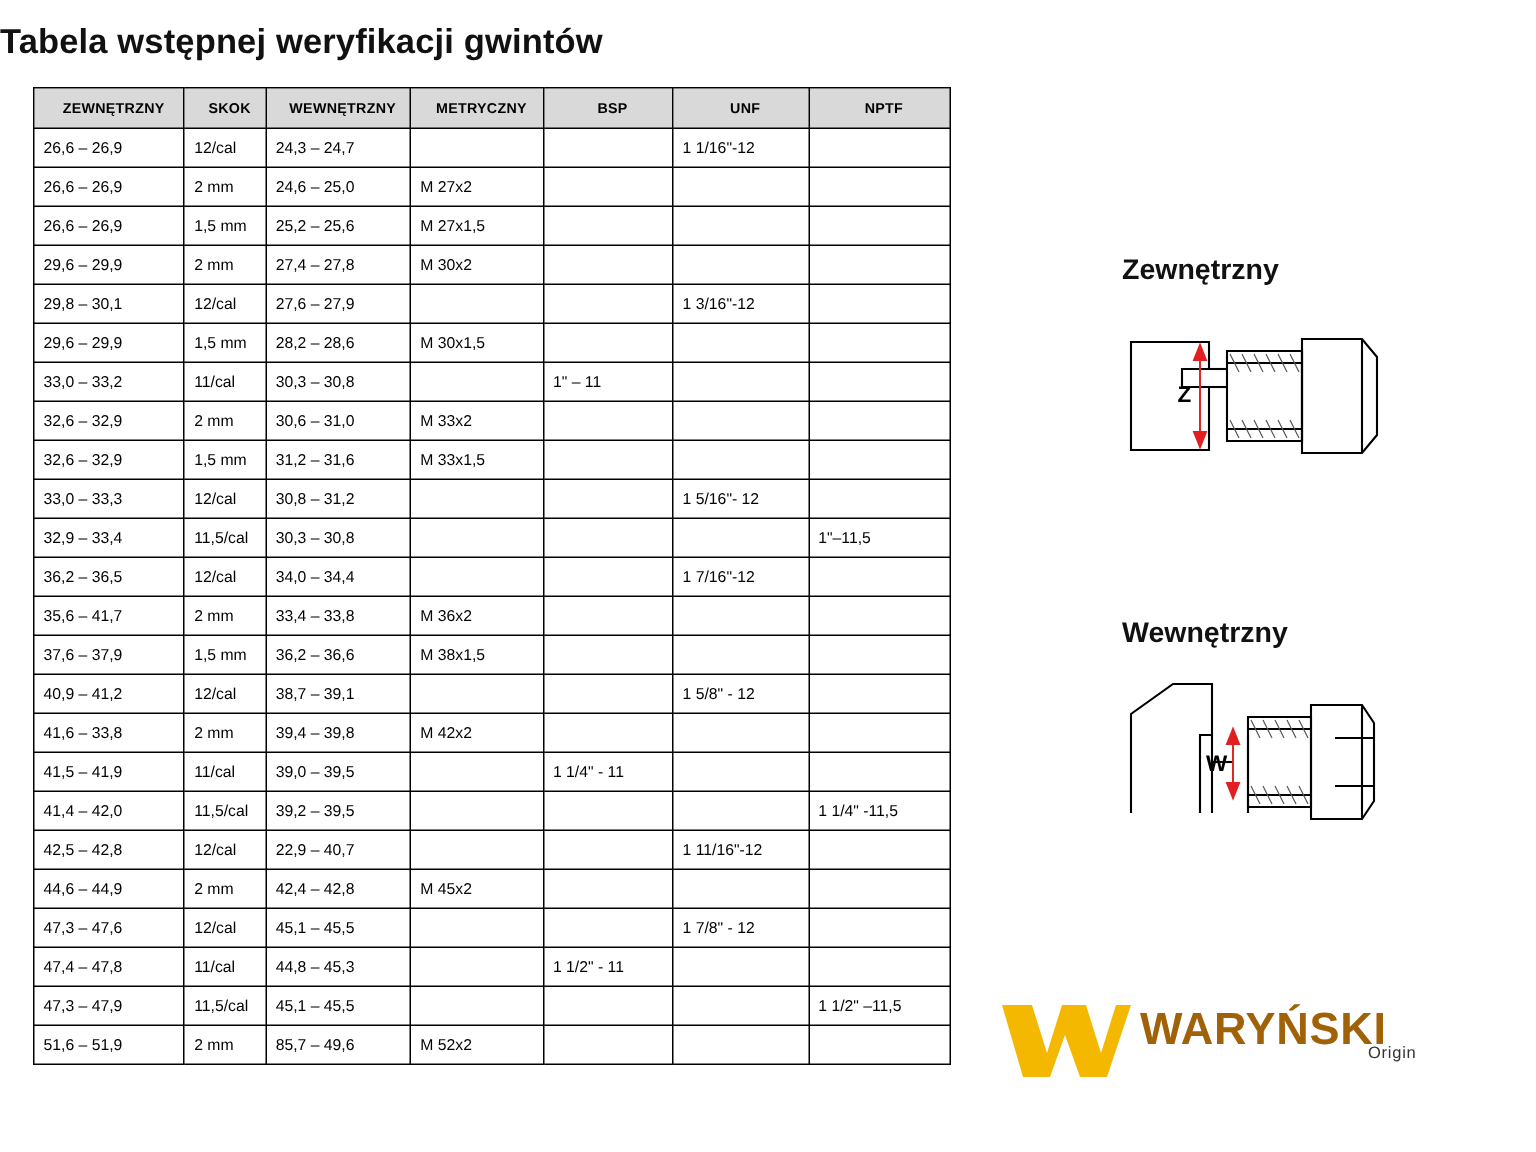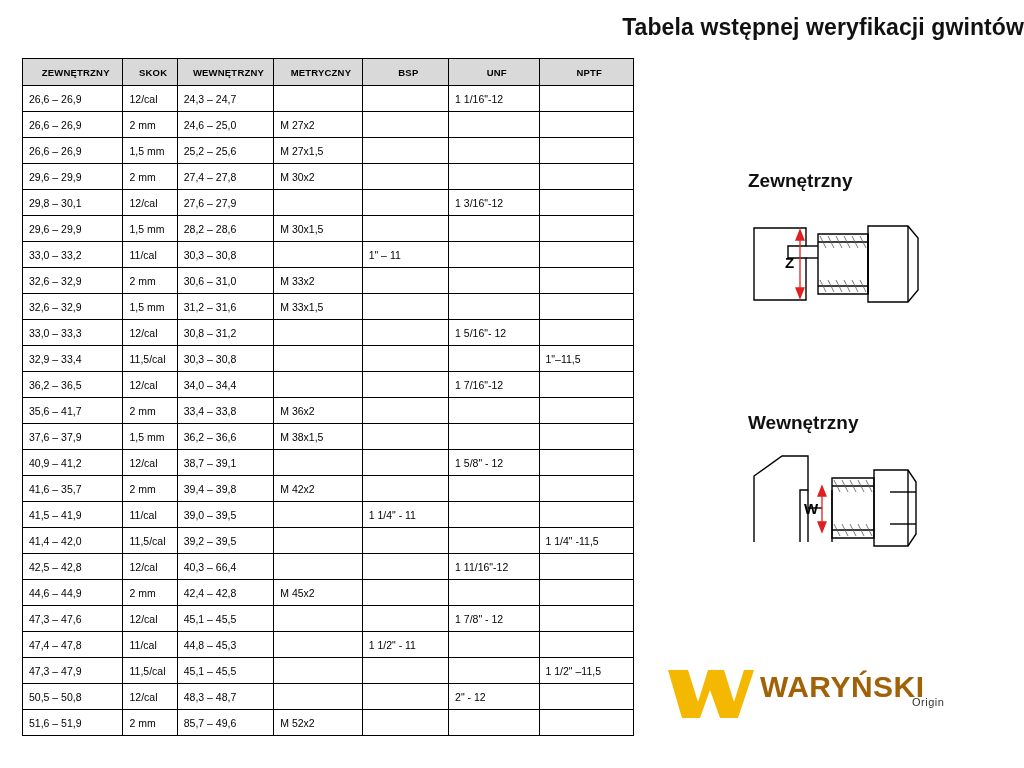--- a/index.html
+++ b/index.html
@@ -18,21 +18,21 @@
   .page {
     position: relative;
     width: 1024px;
     height: 768px;
   }
   .page-title {
     position: absolute;
     top: 14px;
     left: 0;
     width: 1024px;
-    text-align: right;
+    text-align: left;
     font-size: 23px;
     font-weight: bold;
     color: #111111;
     letter-spacing: 0.1px;
   }
   
   .table-wrap {
     position: absolute;
     left: 22px;
     top: 58px;
@@ -271,21 +271,21 @@
         <tr>
             <td>40,9 – 41,2</td>
             <td>12/cal</td>
             <td>38,7 – 39,1</td>
             <td></td>
             <td></td>
             <td>1 5/8" - 12</td>
             <td></td>
           </tr>
         <tr>
-            <td>41,6 – 35,7</td>
+            <td>41,6 – 33,8</td>
             <td>2 mm</td>
             <td>39,4 – 39,8</td>
             <td>M 42x2</td>
             <td></td>
             <td></td>
             <td></td>
           </tr>
         <tr>
             <td>41,5 – 41,9</td>
             <td>11/cal</td>
@@ -300,21 +300,21 @@
             <td>11,5/cal</td>
             <td>39,2 – 39,5</td>
             <td></td>
             <td></td>
             <td></td>
             <td>1 1/4" -11,5</td>
           </tr>
         <tr>
             <td>42,5 – 42,8</td>
             <td>12/cal</td>
-            <td>40,3 – 66,4</td>
+            <td>22,9 – 40,7</td>
             <td></td>
             <td></td>
             <td>1 11/16"-12</td>
             <td></td>
           </tr>
         <tr>
             <td>44,6 – 44,9</td>
             <td>2 mm</td>
             <td>42,4 – 42,8</td>
             <td>M 45x2</td>
@@ -341,29 +341,20 @@
             <td></td>
           </tr>
         <tr>
             <td>47,3 – 47,9</td>
             <td>11,5/cal</td>
             <td>45,1 – 45,5</td>
             <td></td>
             <td></td>
             <td></td>
             <td>1 1/2"  –11,5</td>
-          </tr>
-        <tr>
-            <td>50,5 – 50,8</td>
-            <td>12/cal</td>
-            <td>48,3 – 48,7</td>
-            <td></td>
-            <td></td>
-            <td>2" - 12</td>
-            <td></td>
           </tr>
         <tr>
             <td>51,6 – 51,9</td>
             <td>2 mm</td>
             <td>85,7 – 49,6</td>
             <td>M 52x2</td>
             <td></td>
             <td></td>
             <td></td>
           </tr>

